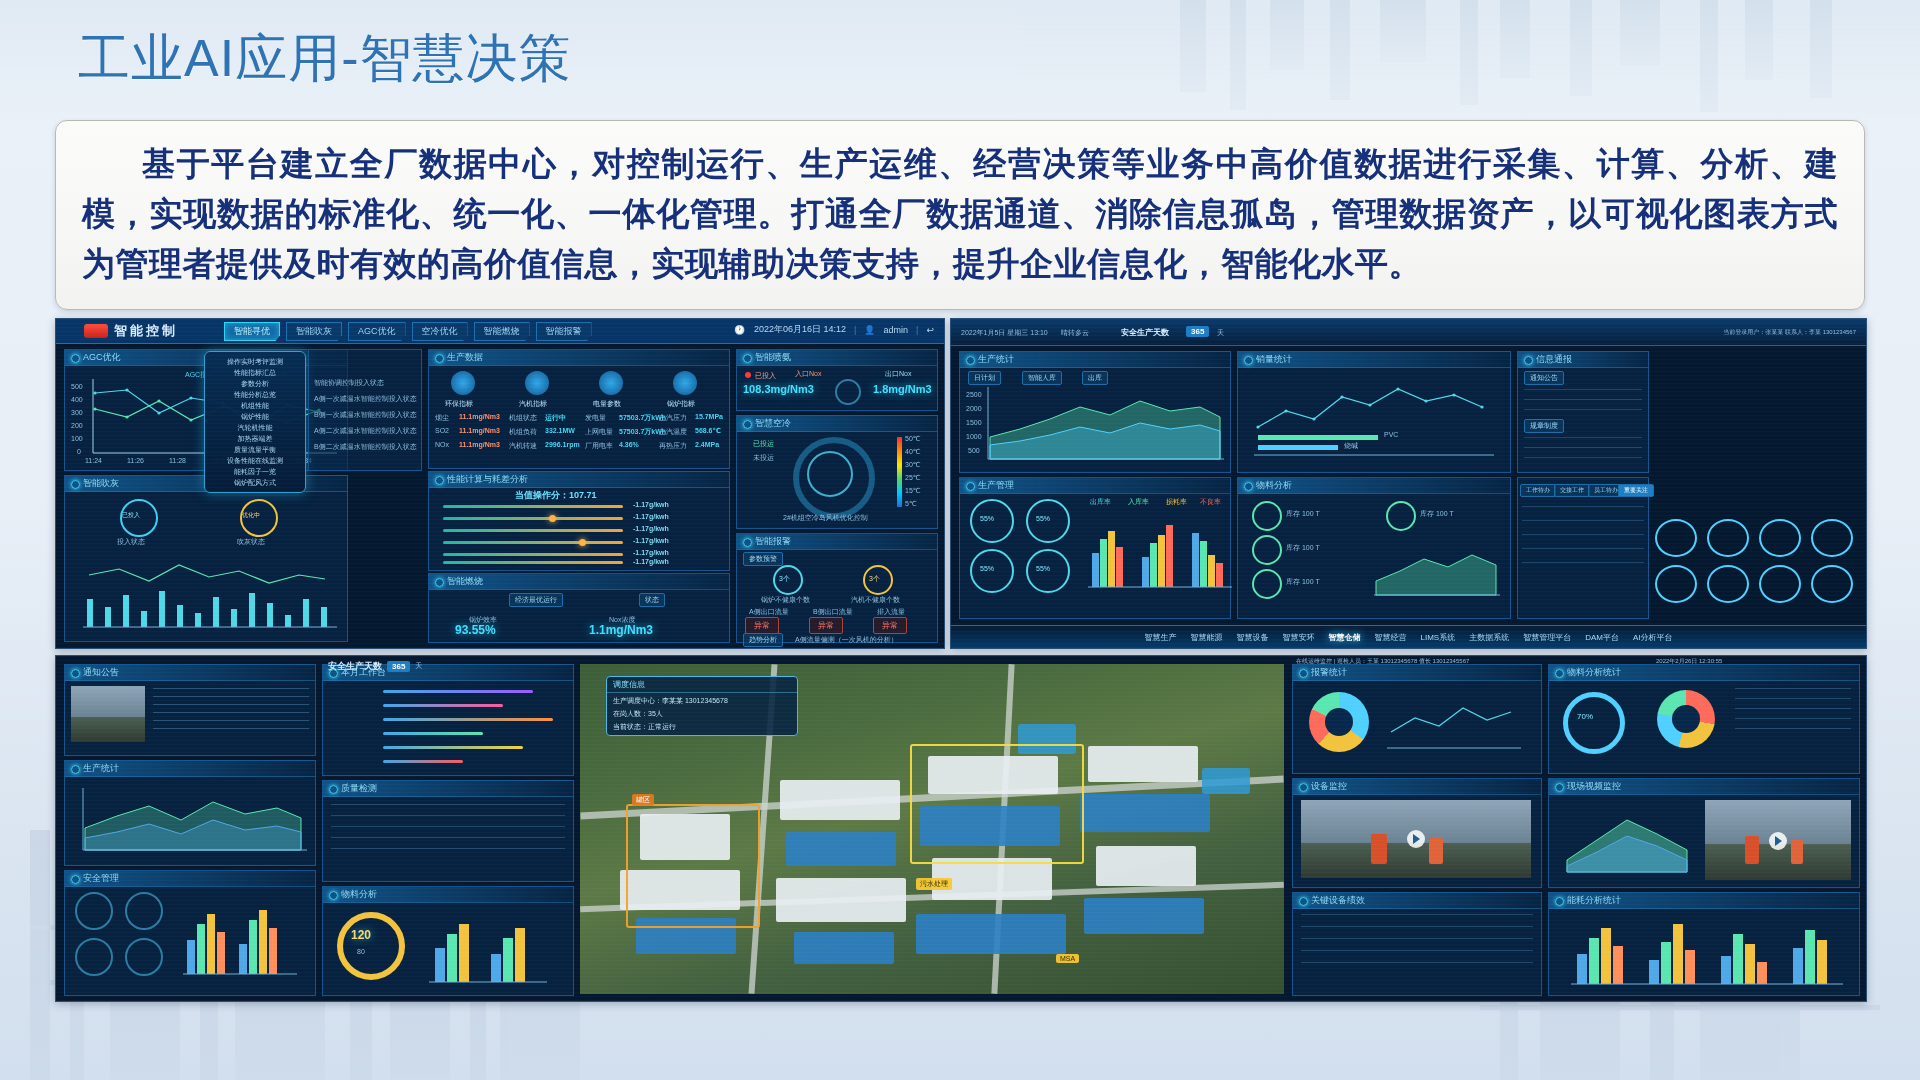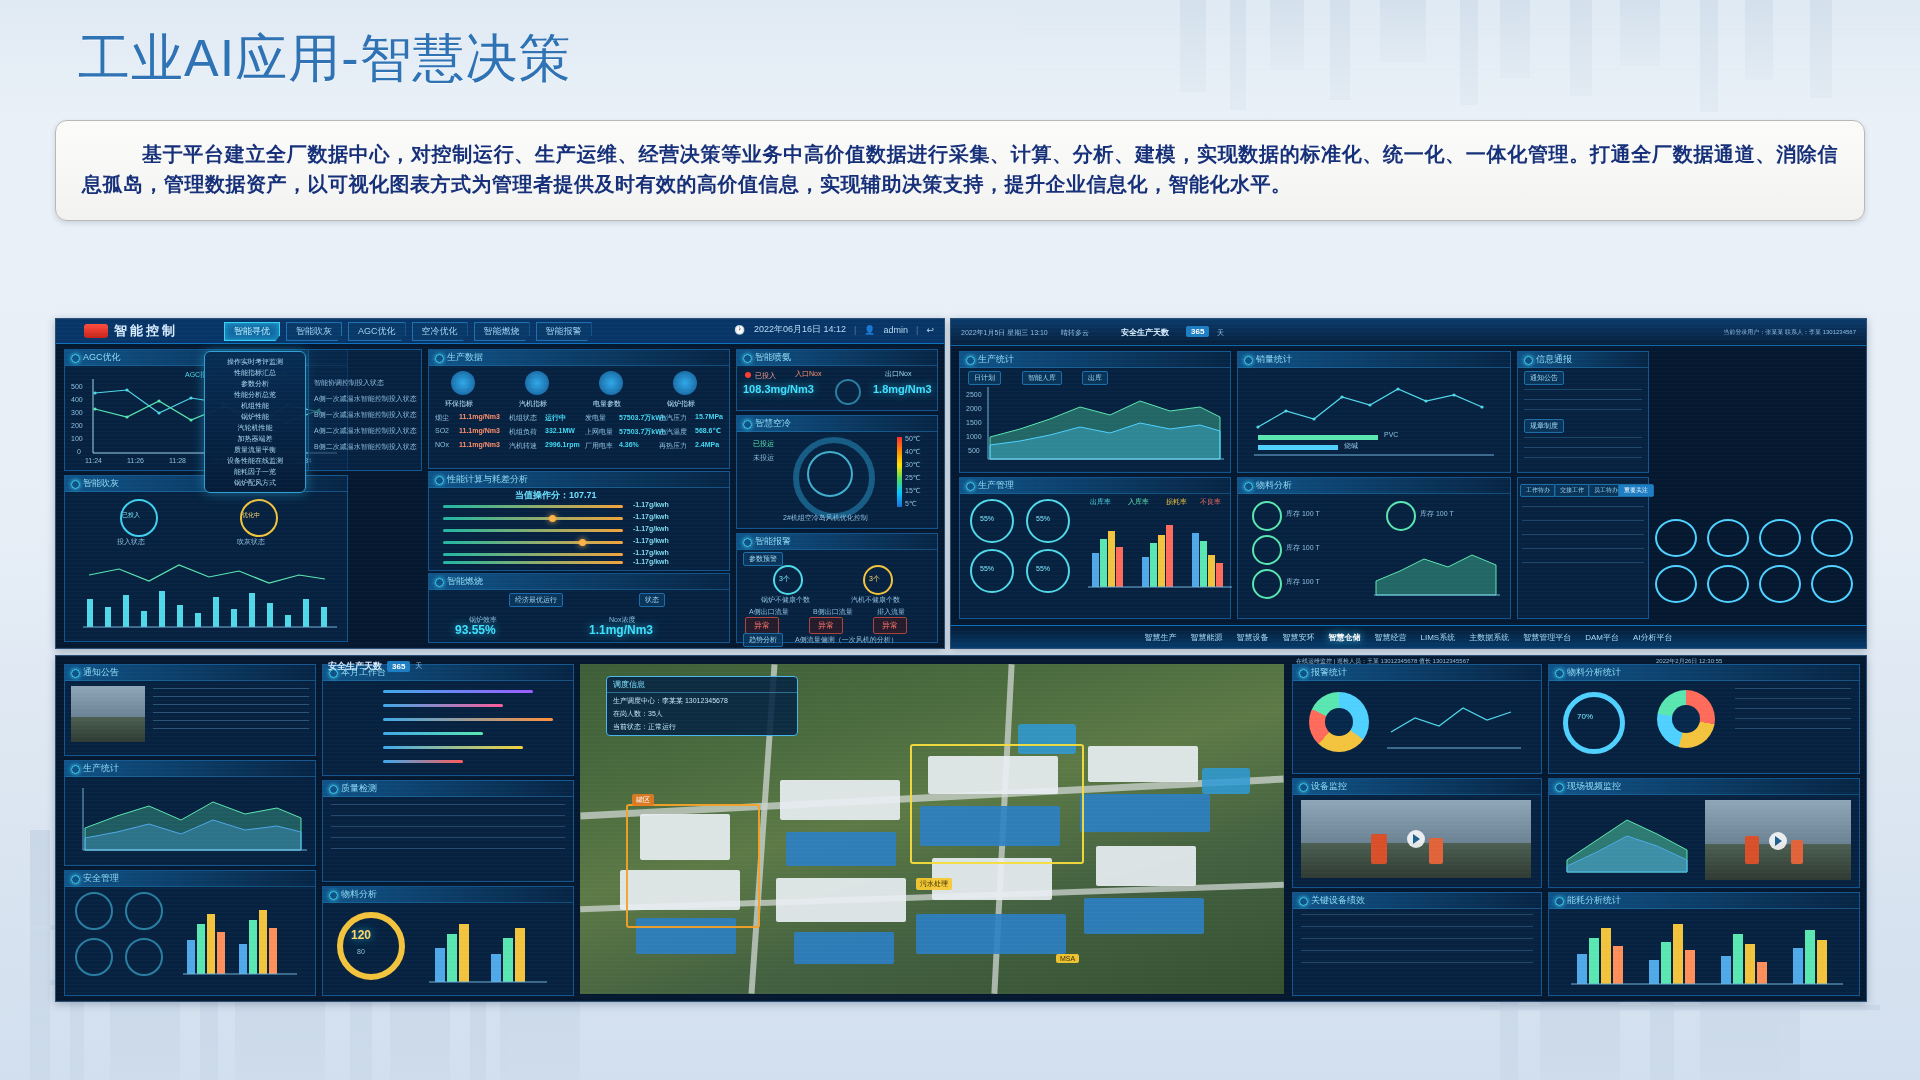--- a/index.html
+++ b/index.html
@@ -29,21 +29,21 @@
 
   
   .desc-box{
     position:absolute;left:55px;top:120px;width:1810px;z-index:5;
     background:linear-gradient(180deg,#fbfbfa 0%,#f7f7f5 55%,#f2f2f0 100%);
     border:1px solid #b9b9b4;border-radius:12px;
     box-shadow:0 2px 5px rgba(80,95,115,.22);
     padding:18px 26px 20px 26px;box-sizing:border-box;
   }
   .desc-text{
-    font-size:20px;line-height:1.52;font-weight:bold;color:#16307a;
+    font-size:33px;line-height:1.52;font-weight:bold;color:#16307a;
     text-indent:60px;letter-spacing:.5px;text-align:justify;font-family:Liberation Serif, serif;
   }
 
   
   .shot{position:absolute;z-index:6;overflow:hidden;border:1px solid #2a4f77;
         box-shadow:0 2px 8px rgba(30,50,80,.30);background:#061a33;}
   #shot-a{left:55px;top:318px;width:888px;height:329px;}
   #shot-b{left:950px;top:318px;width:915px;height:329px;}
   #shot-c{left:55px;top:655px;width:1810px;height:345px;}
 

